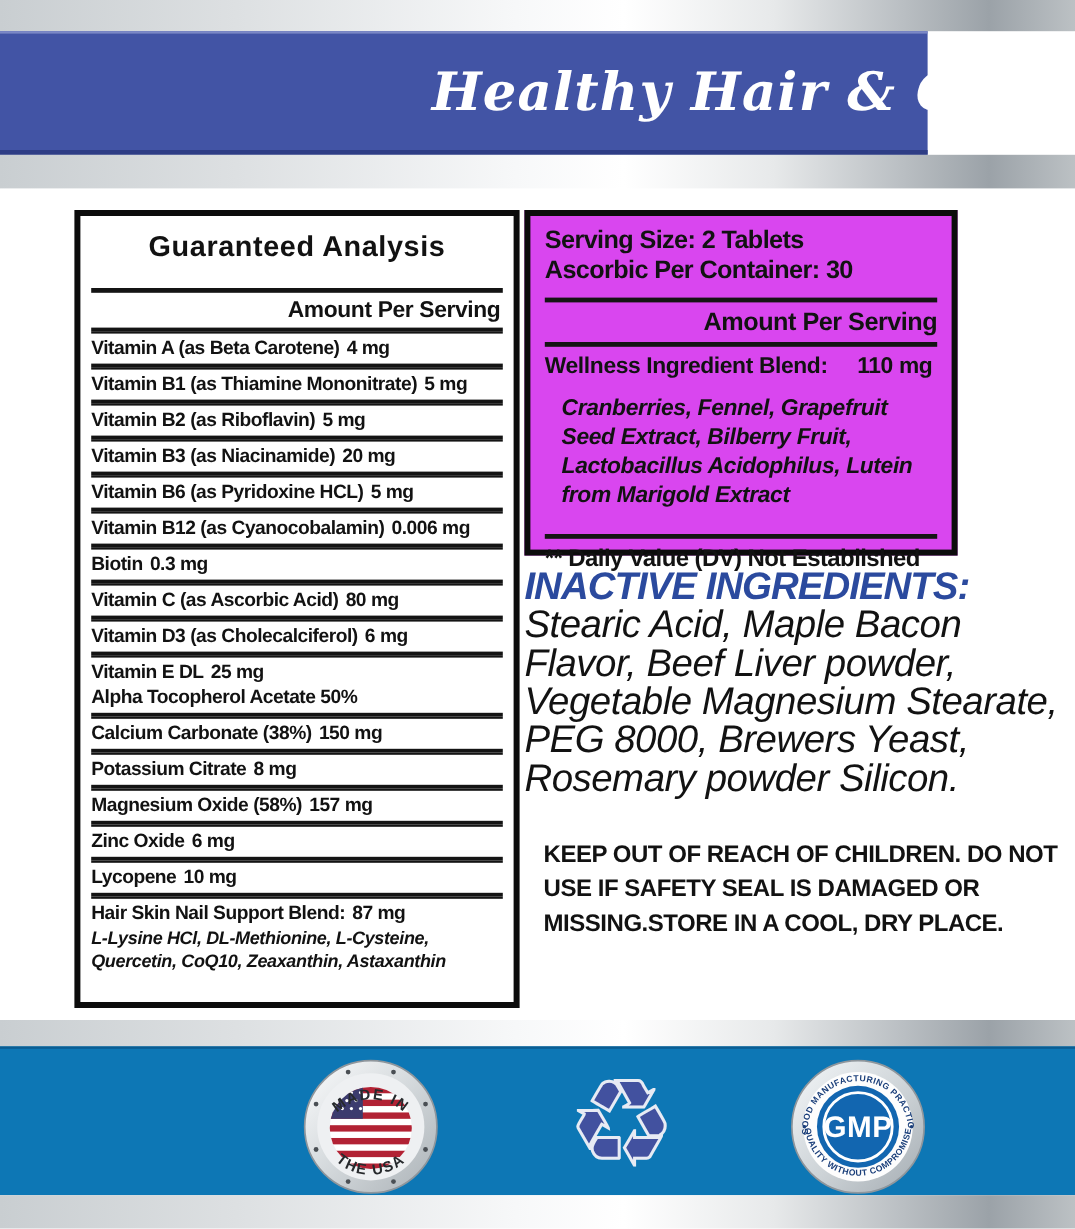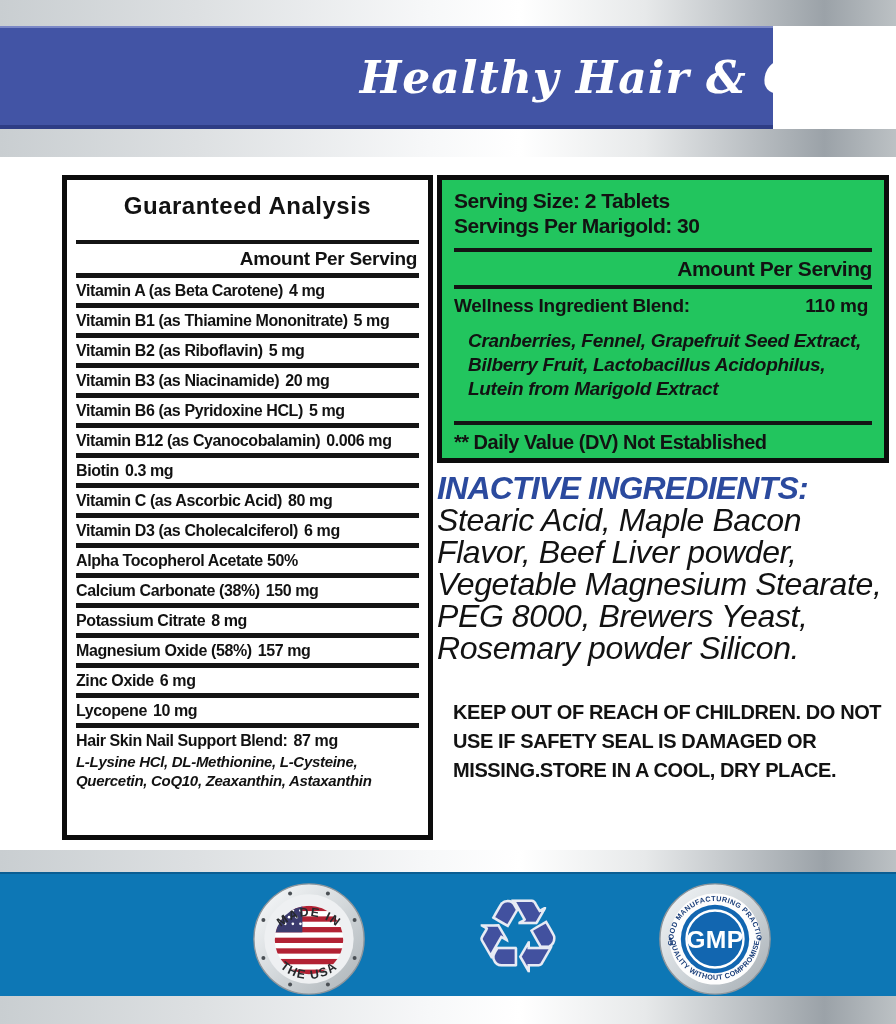--- a/index.html
+++ b/index.html
@@ -29,22 +29,22 @@
   .sep { height:2px; border-top:3px solid #141414; border-bottom:2px solid #141414; }
   .ga-colhead { text-align:right; font-size:19px; font-weight:700; letter-spacing:-0.3px; padding:4px 2px 3px 0; }
   .ga-row { padding:2px 0 2px 0; font-size:16px; font-weight:700; letter-spacing:-0.4px; line-height:21px; }
   .ga-line1 { display:flex; justify-content:flex-start; align-items:baseline; }
   .ga-name { white-space:nowrap; }
   .ga-amount { white-space:nowrap; padding-left:6px; }
   .ga-line2 { line-height:21px; }
   .ga-sub { font-style:italic; font-size:15px; line-height:19px; letter-spacing:-0.3px; padding-top:1px; }
 
   
-  .sv-panel { position:absolute; left:437px; top:175px; width:452px; height:288px;
-    border:5px solid #0c0c0c; background:#22c55e; padding:8px 12px 8px 12px; }
+  .sv-panel { position:absolute; left:437px; top:175px; width:361px; height:288px;
+    border:5px solid #0c0c0c; background:#d946ef; padding:8px 12px 8px 12px; }
   .sv-line { font-size:21px; font-weight:700; letter-spacing:-0.5px; line-height:25px; }
   .sv-rule { border-top:4px solid #141414; margin:10px 0 0 0; }
   .sv-colhead { text-align:right; font-size:21px; font-weight:700; letter-spacing:-0.4px; padding:5px 0 4px 0; }
   .sv-blend { display:flex; justify-content:space-between; font-size:19px; font-weight:700; letter-spacing:-0.3px; padding:6px 4px 4px 0; }
   .sv-ingredients { font-style:italic; font-size:19px; font-weight:700; letter-spacing:-0.3px;
     line-height:24px; padding:8px 0 10px 14px; }
   .sv-footnote { font-size:20px; font-weight:700; letter-spacing:-0.5px; padding:6px 0 0 0; }
 
   
   .inactive { position:absolute; left:437px; top:472px; width:448px;
@@ -147,20 +147,24 @@
         <div class="sep"></div>
         <div class="ga-row">
       <div class="ga-line1">
         <span class="ga-name">Vitamin D3 (as Cholecalciferol)</span>
         <span class="ga-amount">6 mg</span>
       </div>
 
     </div>
         <div class="sep"></div>
         <div class="ga-row">
+      <div class="ga-line1">
+        <span class="ga-name">Vitamin E DL</span>
+        <span class="ga-amount">25 mg</span>
+      </div>
       <div class="ga-line2">Alpha Tocopherol Acetate 50%</div>
 
     </div>
         <div class="sep"></div>
         <div class="ga-row">
       <div class="ga-line1">
         <span class="ga-name">Calcium Carbonate (38%)</span>
         <span class="ga-amount">150 mg</span>
       </div>
 
@@ -208,21 +212,21 @@
     </div>
       </div>
   </section>
 
   <section class="sv-panel">
     <div class="sv-line">
       <span>Serving Size:</span>
       <span>2 Tablets</span>
     </div>
     <div class="sv-line">
-      <span>Servings Per Marigold:</span>
+      <span>Ascorbic Per Container:</span>
       <span>30</span>
     </div>
     <div class="sv-rule"></div>
     <div class="sv-colhead">Amount Per Serving</div>
     <div class="sv-rule" style="margin-top:0;"></div>
     <div class="sv-blend">
       <span>Wellness Ingredient Blend:</span>
       <span>110 mg</span>
     </div>
     <div class="sv-ingredients">Cranberries, Fennel, Grapefruit Seed Extract, Bilberry Fruit, Lactobacillus Acidophilus, Lutein from Marigold Extract</div>

